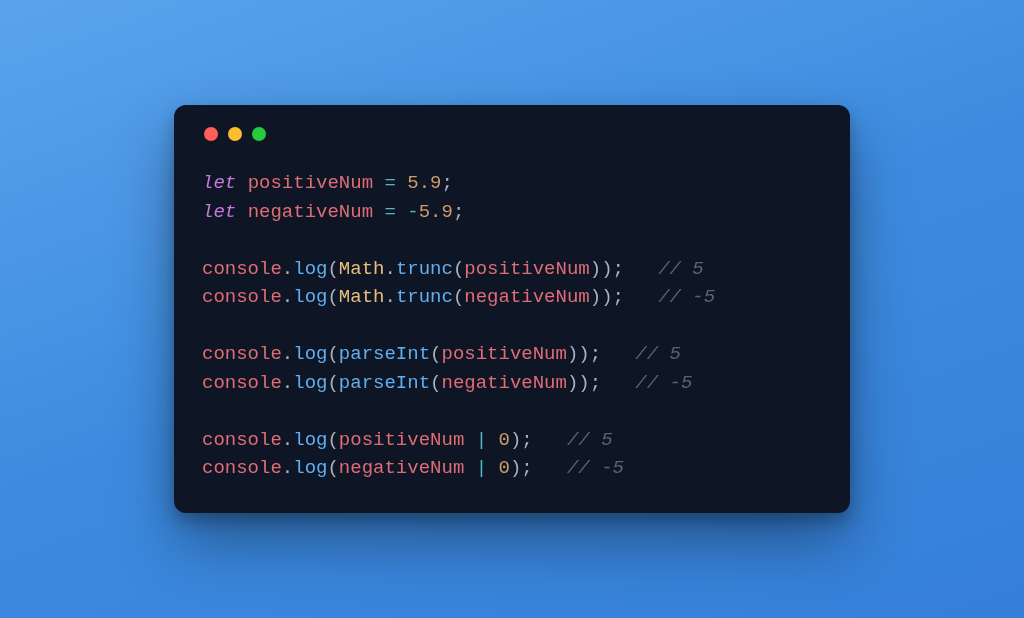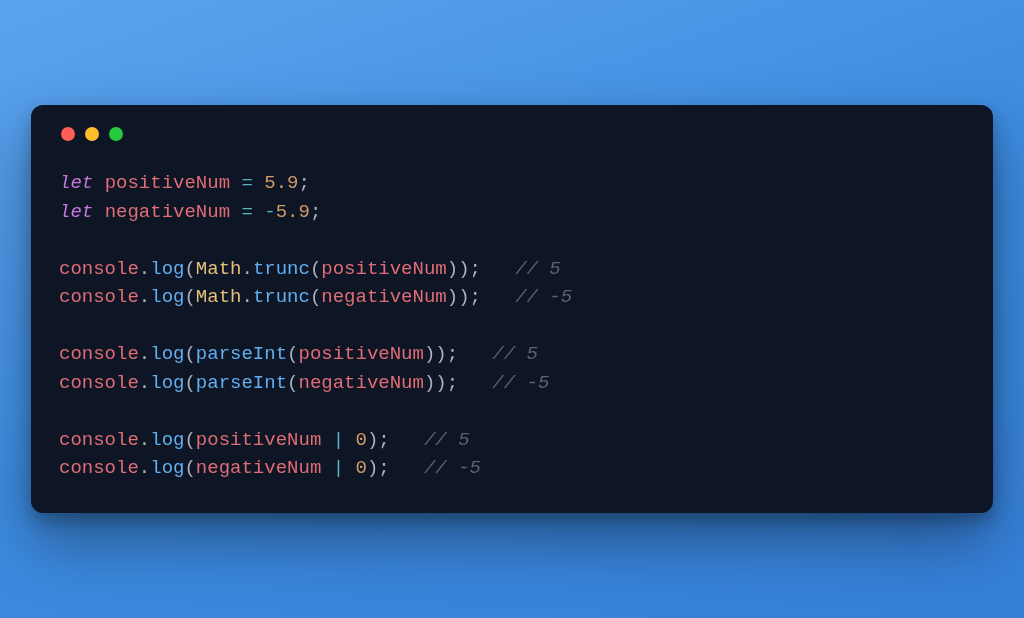--- a/index.html
+++ b/index.html
@@ -9,21 +9,21 @@
     overflow: hidden;
   }
   body {
     background: linear-gradient(160deg, #5ba3ec 0%, #3d8be0 50%, #357fd8 100%);
     display: flex;
     align-items: center;
     justify-content: center;
     font-family: ui-monospace, "SF Mono", Menlo, Consolas, "Liberation Mono", monospace;
   }
   .window {
-    width: 962px;
+    width: 676px;
     background: #0e1525;
     border-radius: 12px;
     box-shadow: 0 30px 60px rgba(0,0,0,0.35), 0 8px 16px rgba(0,0,0,0.25);
     padding: 22px 28px 30px 28px;
   }
   .dots {
     display: flex;
     gap: 10px;
     margin-bottom: 28px;
     padding-left: 2px;

